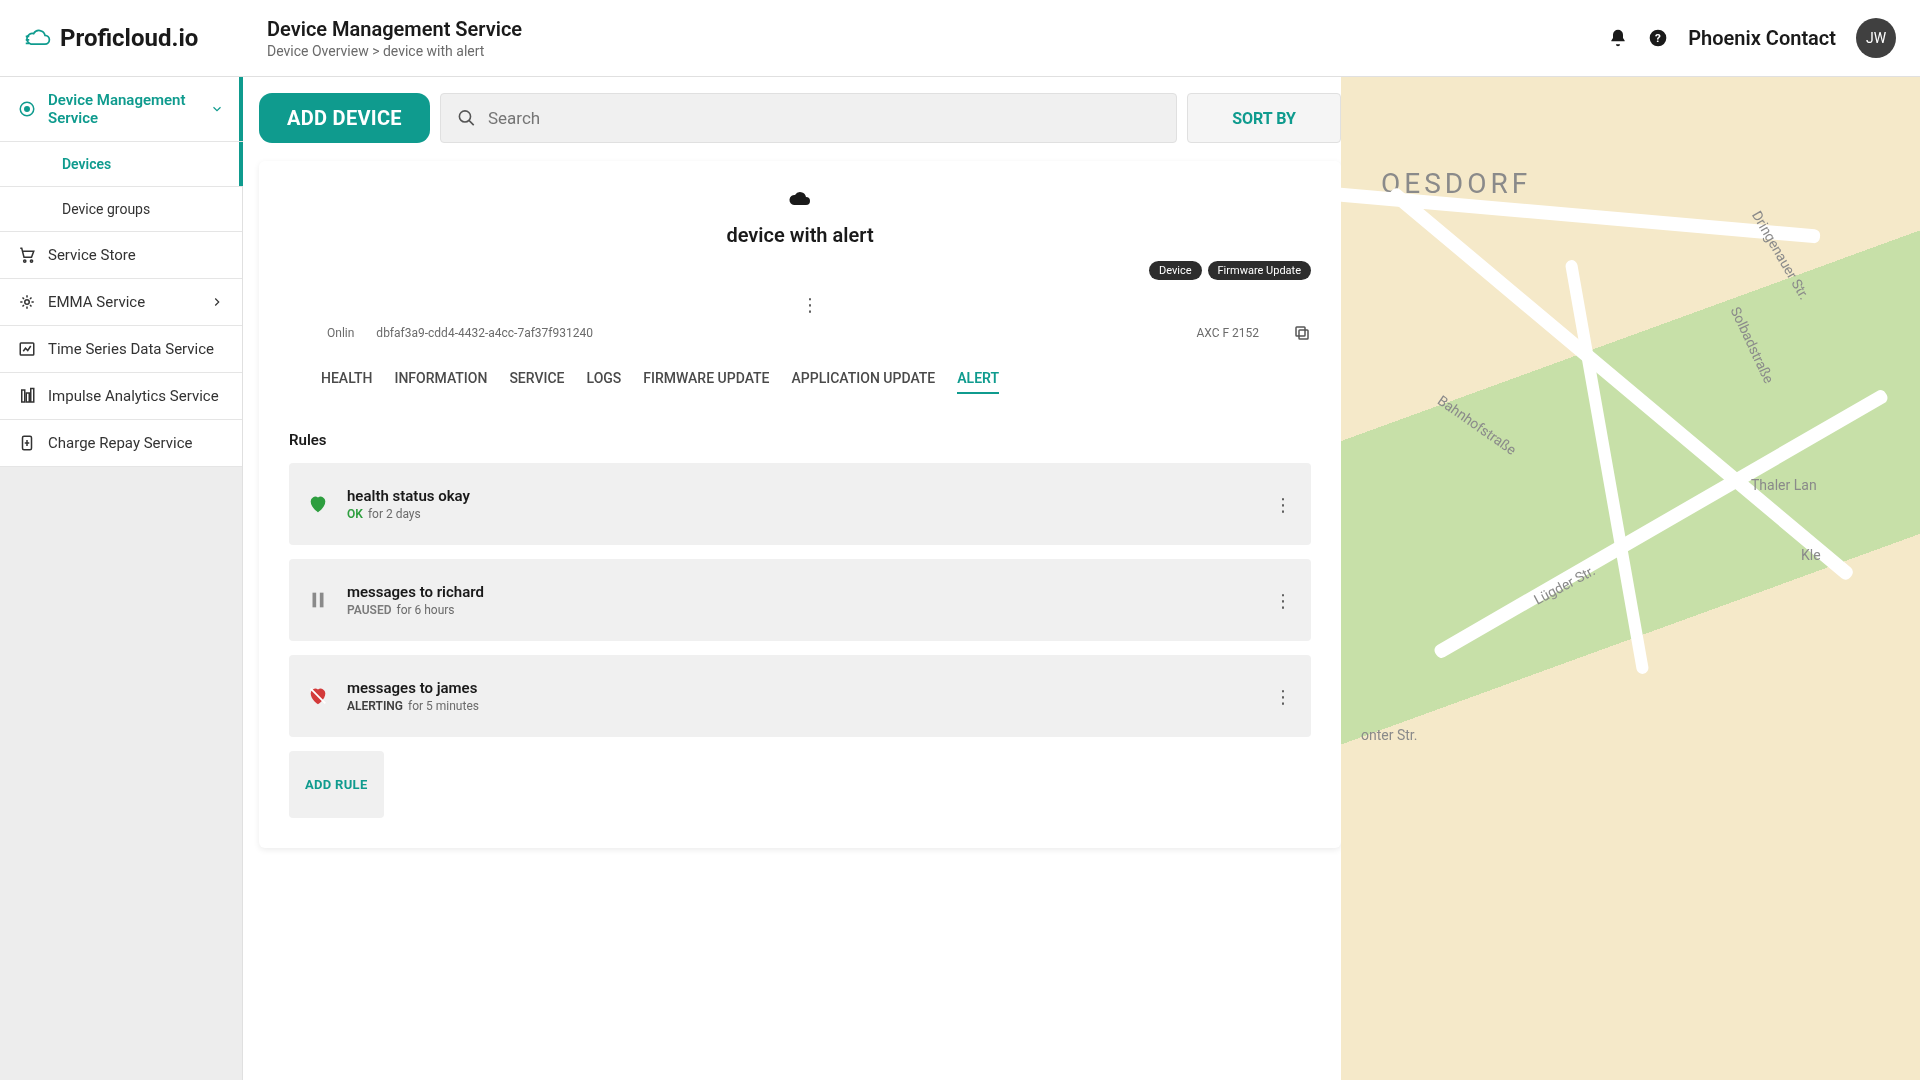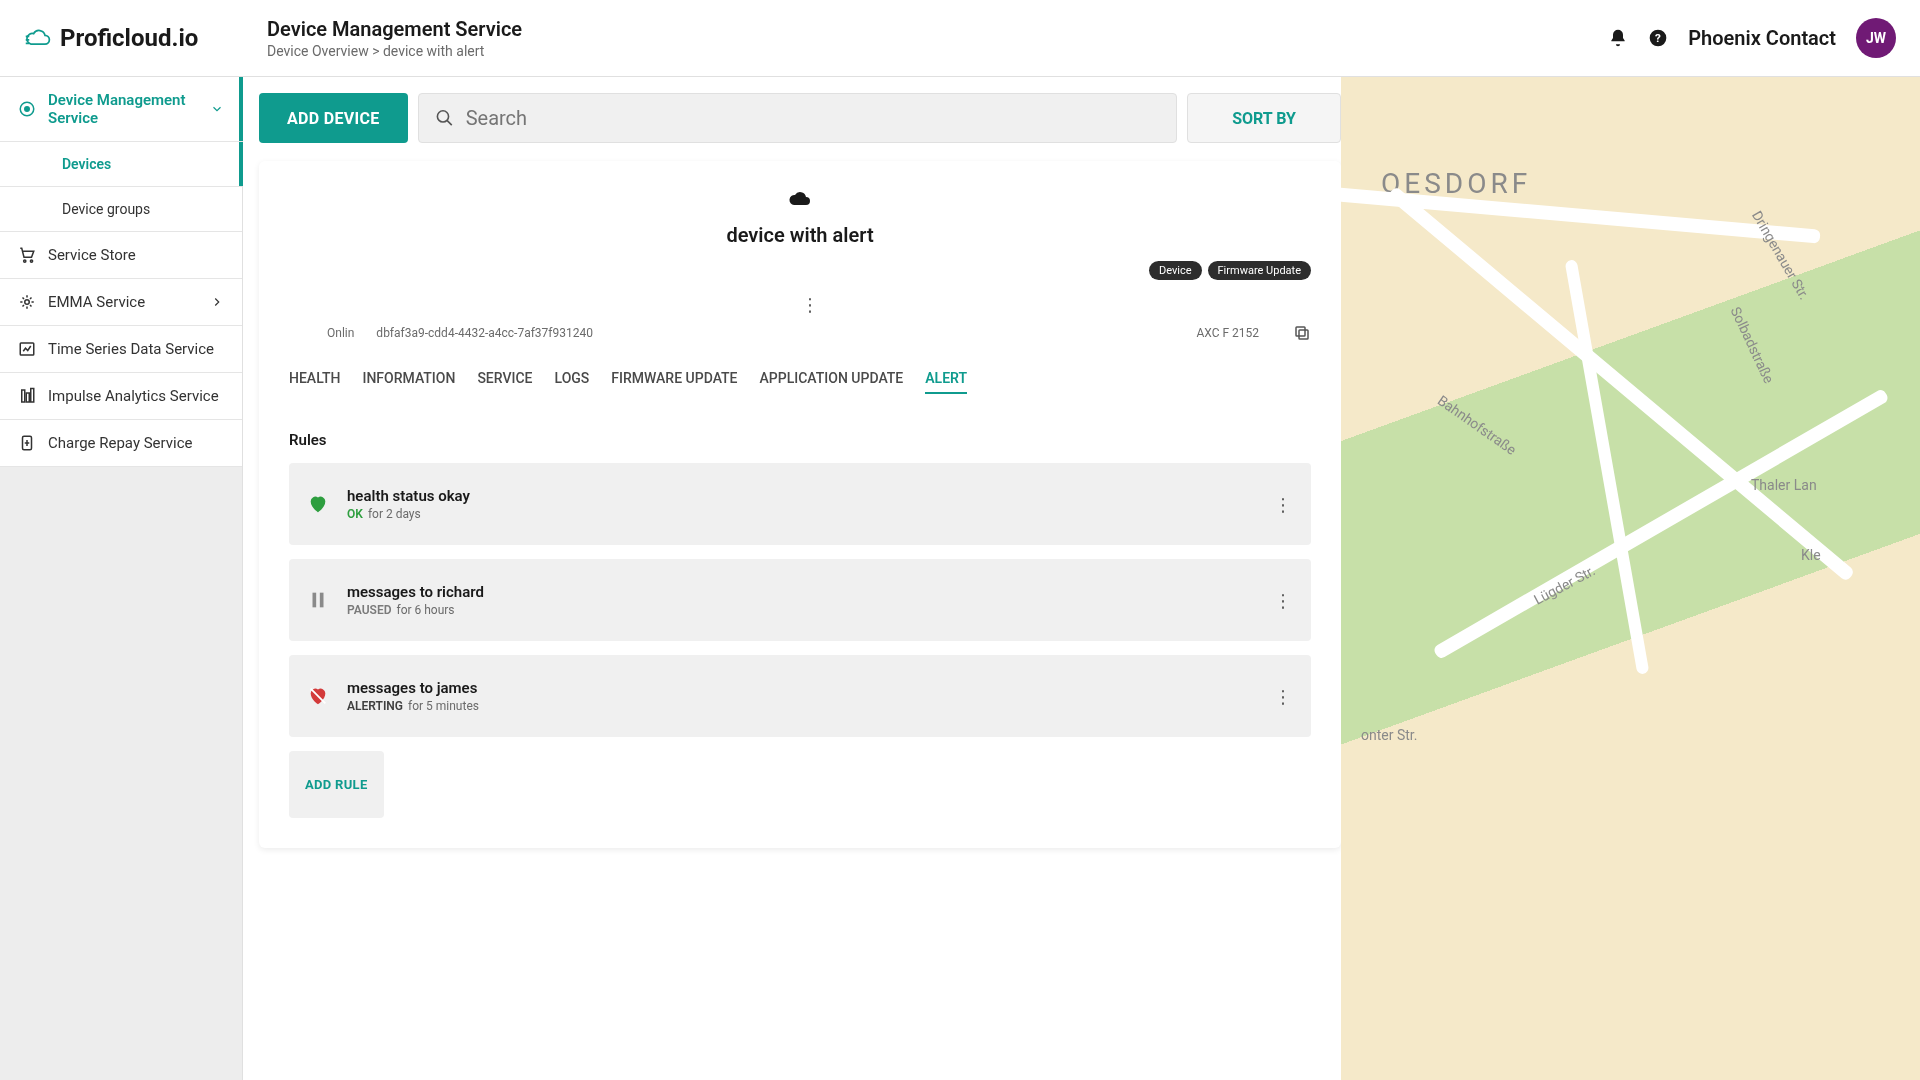--- a/index.html
+++ b/index.html
@@ -10,59 +10,59 @@
 .logo { display: flex; align-items: center; gap: 8px; width: 243px; }
 .logo svg { width: 28px; height: 28px; }
 .logo-text { font-size: 24px; font-weight: 700; color: #1a1a1a; }
 .header-block { display: flex; flex-direction: column; justify-content: center; }
 .hdr-title { font-size: 20px; font-weight: 600; color: #1a1a1a; }
 .hdr-crumb { font-size: 14px; color: #6b6b6b; margin-top: 2px; }
 .topbar-spacer { flex: 1; }
 .topbar-right { display: flex; align-items: center; gap: 20px; }
 .topbar-right .ic { width: 20px; height: 20px; cursor: pointer; }
 .tenant { font-size: 20px; font-weight: 600; color: #1a1a1a; }
-.avatar { width: 40px; height: 40px; border-radius: 50%; background: #701a75; color: #fff; display: flex; align-items: center; justify-content: center; font-size: 14px; font-weight: 700; cursor: pointer; }
+.avatar { width: 40px; height: 40px; border-radius: 50%; background: #404040; color: #fff; display: flex; align-items: center; justify-content: center; font-size: 14px; font-weight: 400; cursor: pointer; }
 
 
 .body { display: flex; height: calc(1080px - 77px); }
 
 
 .sidebar { width: 243px; background: #ededed; border-right: 1px solid #e0e0e0; display: flex; flex-direction: column; }
 .nav-item { display: flex; align-items: center; gap: 12px; padding: 14px 18px; font-size: 15px; color: #333; cursor: pointer; border-bottom: 1px solid #e5e5e5; background: #fff; position: relative; }
 .nav-item.parent { font-weight: 600; }
 .nav-item.active { color: #0f9b8e; font-weight: 600; }
 .nav-item.active::after { content: ""; position: absolute; right: -1px; top: 0; bottom: 0; width: 4px; background: #0f9b8e; }
 .nav-sub { padding-left: 62px; font-size: 14px; }
 .nav-sub.active { color: #0f9b8e; font-weight: 600; }
 .nav-ic { width: 18px; height: 18px; flex-shrink: 0; }
 .nav-chev { margin-left: auto; width: 14px; height: 14px; }
 
 
 .main { flex: 1; display: flex; overflow: hidden; }
 .center { flex: 0 0 1098px; padding: 16px 0 0 16px; display: flex; flex-direction: column; }
 .toolbar { display: flex; gap: 10px; align-items: center; margin-bottom: 18px; }
-.btn-primary { background: #0f9b8e; color: #fff; border: none; height: 50px; padding: 12px 28px; font-size: 16px; font-weight: 700; border-radius: 4px; cursor: pointer; letter-spacing: .3px; }
+.btn-primary { background: #0f9b8e; color: #fff; border: none; height: 50px; padding: 12px 28px; font-size: 20px; font-weight: 700; border-radius: 13px; cursor: pointer; letter-spacing: .3px; }
 .search-wrap { flex: 1; display: flex; align-items: center; background: #f0f0f0; border: 1px solid #e0e0e0; border-radius: 4px; height: 50px; padding: 0 16px; gap: 12px; }
-.search-wrap input { border: none; background: transparent; outline: none; font-size: 20px; width: 100%; color: #333; }
+.search-wrap input { border: none; background: transparent; outline: none; font-size: 17px; width: 100%; color: #333; }
 .btn-sort { background: #f5f5f5; color: #0f9b8e; border: 1px solid #e0e0e0; height: 50px; padding: 0 44px; font-size: 16px; font-weight: 700; border-radius: 4px; cursor: pointer; }
 
 
 .card { background: #fff; border-radius: 6px; box-shadow: 0 2px 6px rgba(0,0,0,.08); padding: 24px 30px 30px; position: relative; }
 .card-head { display: flex; align-items: center; gap: 14px; flex-direction: column; }
 .cloud-ic { width: 24px; height: 24px; }
 .dev-name { font-size: 20px; font-weight: 600; color: #1a1a1a; }
 .badges { margin-left: auto; display: flex; gap: 6px; align-items: center; }
 .badge { background: #2d2d2d; color: #fff; font-size: 11px; padding: 3px 10px; border-radius: 10px; }
 .card-menu { margin-left: 20px; cursor: pointer; width: 20px; height: 20px; display: flex; align-items: center; justify-content: center; }
 .card-sub { display: flex; align-items: center; gap: 22px; margin-top: 10px; font-size: 12px; color: #6b6b6b; padding-left: 38px; }
 .card-sub .model { margin-left: auto; }
 .copy-ic { width: 18px; height: 18px; cursor: pointer; margin-left: 12px; }
 
 
-.tabs { display: flex; gap: 22px; margin-top: 28px; border-bottom: 1px solid transparent; font-size: 14px; color: #4a4a4a; font-weight: 500; }
+.tabs { display: flex; gap: 22px; margin-top: 28px; border-bottom: 1px solid transparent; font-size: 14px; color: #4a4a4a; font-weight: 500; margin-left: 32px; }
 .tab { cursor: pointer; padding-bottom: 6px; }
 .tab.active { color: #0f9b8e; border-bottom: 2px solid #0f9b8e; font-weight: 600; }
 
 
 .rules-title { font-size: 15px; font-weight: 600; margin-top: 36px; margin-bottom: 14px; color: #1a1a1a; }
 .rule { background: #f0f0f0; border-radius: 4px; padding: 24px 18px; display: flex; align-items: center; gap: 18px; margin-bottom: 14px; position: relative; }
 .rule-ic { width: 22px; height: 22px; flex-shrink: 0; }
 .rule-body { display: flex; flex-direction: column; }
 .rule-name { font-size: 15px; font-weight: 600; color: #1a1a1a; }
 .rule-status { font-size: 12px; margin-top: 2px; }

